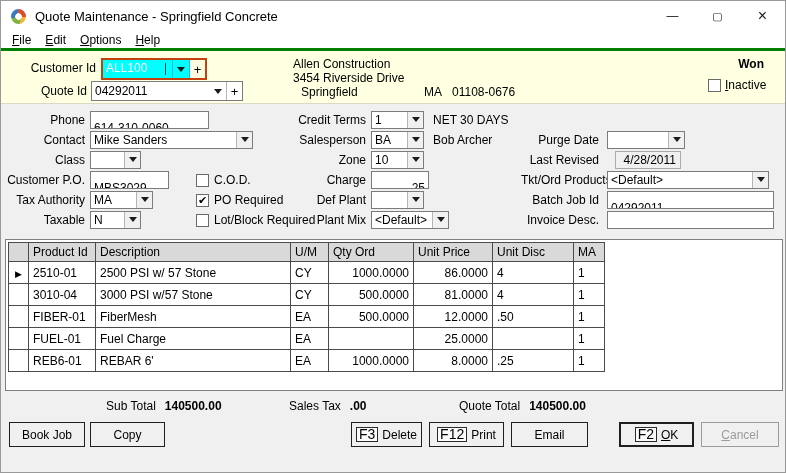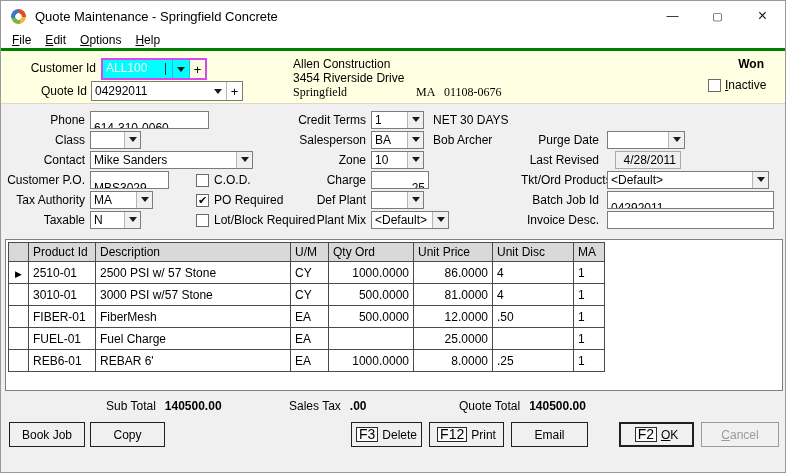--- a/index.html
+++ b/index.html
@@ -27,34 +27,34 @@
   .menu-item { padding:0 7px; }
 
   .greenline { height:3px; background:#008000; }
 
   
   .yellowhdr { position:relative; height:53px; background:#ffffe1; border-bottom:1px solid #d9d9c6; }
   .hlbl { position:absolute; text-align:right; }
   .lbl-cust { left:0; width:95px; top:10px; }
   .lbl-quote { left:0; width:86px; top:33px; }
   .custwrap { position:absolute; left:100px; top:7px; height:22px; width:106px;
-              border:2px solid #d946ef; background:#00ffff; display:flex; align-items:stretch; }
+              border:2px solid #c2410c; background:#00ffff; display:flex; align-items:stretch; }
   .custval { width:62px; padding:1px 0 0 3px; color:#ffffff; white-space:nowrap; overflow:hidden; }
   .cursorbar { width:1px; height:12px; background:#333; align-self:center; }
   .custbtn { width:17px; margin-left:auto; display:flex; align-items:center; justify-content:center; border-left:1px solid #2ab6d8; }
   .custplus { width:16px; background:#fbfbe2; border-left:1px solid #2ab6d8; display:flex; align-items:center; justify-content:center; font-size:13px; color:#000; }
   .quotewrap { position:absolute; left:90px; top:30px; height:20px; width:152px;
                border:1px solid #7b7b7b; background:#fff; display:flex; align-items:stretch; }
   .quoteval { flex:1; padding:2px 0 0 3px; white-space:nowrap; overflow:hidden; }
   .qbtn { width:17px; display:flex; align-items:center; justify-content:center; }
   .qplus { width:16px; border-left:1px solid #b5b5b5; display:flex; align-items:center; justify-content:center; font-size:13px; }
   .tri { width:0; height:0; border:4px solid transparent; border-top:5px solid #1a1a1a; margin-top:5px; }
   .addr1 { position:absolute; left:292px; top:6px; }
   .addr2 { position:absolute; left:292px; top:20px; }
-  .addr3 { position:absolute; left:292px; top:34px;font-family:Liberation Serif, serif; }
+  .addr3 { position:absolute; left:300px; top:34px; }
   .addr-state { position:absolute; left:123px; top:0; }
   .addr-zip { position:absolute; left:151px; top:0; }
   .addr3 span { white-space:nowrap; }
   .wonlbl { position:absolute; right:21px; top:6px; font-weight:bold; }
   .inactive { position:absolute; left:707px; top:27px; display:flex; align-items:center; gap:4px; }
 
   
   .formarea { position:relative; height:135px; }
   .fcol { position:absolute; top:6px; }
   .c1 { left:0; width:420px; }
@@ -177,32 +177,32 @@
     </span>
   </div>
 
   <div class="formarea">
     <div class="fcol c1">
         <div class="frow">
           <span class="flabel">Phone</span>
           <div class="tinput" style="width: 119px;">614-310-0060</div>
         </div>
         <div class="frow">
+          <span class="flabel">Contact</span>
+          <div class="combo" style="width: 163px;">
+            <span class="cval">Mike Sanders</span>
+            <span class="cbtn">
+              <span class="tri"></span>
+            </span>
+          </div>
+        </div>
+        <div class="frow">
           <span class="flabel">Class</span>
           <div class="combo" style="width: 51px;">
             <span class="cval"></span>
-            <span class="cbtn">
-              <span class="tri"></span>
-            </span>
-          </div>
-        </div>
-        <div class="frow">
-          <span class="flabel">Contact</span>
-          <div class="combo" style="width: 163px;">
-            <span class="cval">Mike Sanders</span>
             <span class="cbtn">
               <span class="tri"></span>
             </span>
           </div>
         </div>
         <div class="frow">
           <span class="flabel">Customer P.O.</span>
           <div class="tinput" style="width: 79px;">MBS3029</div>
           <span class="chkwrap">
             <span class="chkbox"></span>
@@ -357,21 +357,21 @@
             <td>2510-01</td>
             <td>2500 PSI w/ 57 Stone</td>
             <td>CY</td>
             <td class="num">1000.0000</td>
             <td class="num">86.0000</td>
             <td>4</td>
             <td>1</td>
           </tr>
           <tr class="grow">
             <td class="sel"></td>
-            <td>3010-01</td>
+            <td>3010-04</td>
             <td>3000 PSI w/57 Stone</td>
             <td>CY</td>
             <td class="num">500.0000</td>
             <td class="num">81.0000</td>
             <td>4</td>
             <td>1</td>
           </tr>
           <tr class="grow">
             <td class="sel"></td>
             <td>FIBER-01</td>

